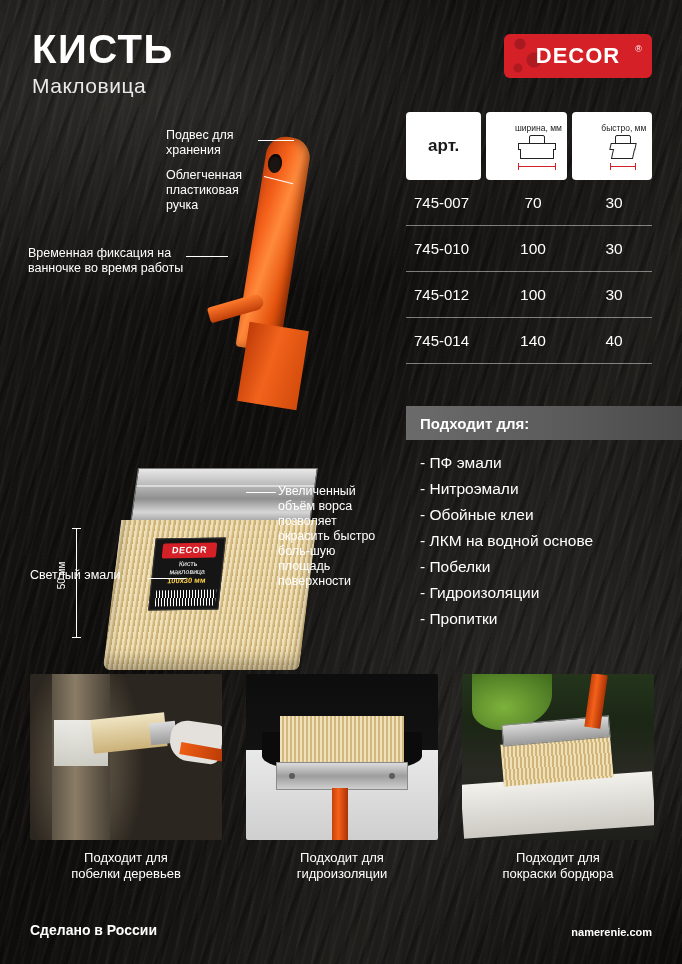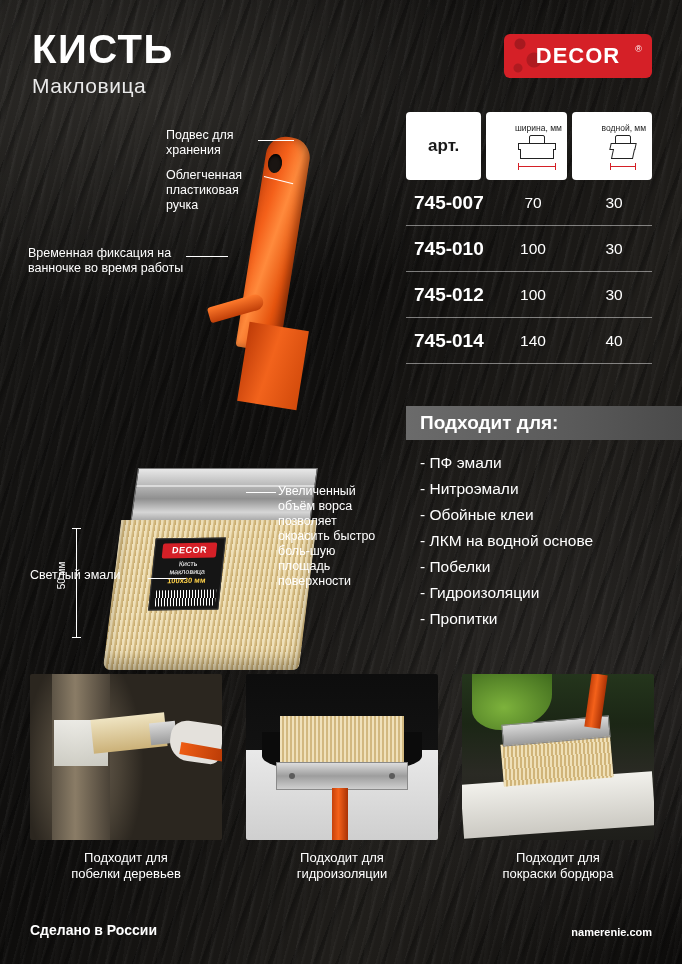--- a/index.html
+++ b/index.html
@@ -99,30 +99,30 @@
   .mini-brush .dimline::after { right: 0; }
   .mini-brush.thick .ferrule { left: 10px; width: 26px; transform: skewX(-12deg); }
   .mini-brush.thick .bristle { left: 12px; width: 22px; transform: skewX(-12deg); }
   .mini-brush.thick .dimline { left: 10px; width: 26px; }
 
   .spec-row {
     display: flex; gap: 5px; align-items: center;
     border-bottom: 1px solid rgba(255,255,255,0.45);
     height: 46px;
   }
-  .spec-row .c1 { width: 84px; color: #fff; font-size: 19px; padding-left: 8px; font-weight: bold; }
+  .spec-row .c1 { width: 84px; color: #fff; font-size: 15px; padding-left: 8px; }
   .spec-row .c2, .spec-row .c3 {
     width: 76px; color: #fff; font-size: 15.5px; text-align: center;
   }
 
   
   .suit-head {
     position: absolute; left: 406px; top: 406px; width: 276px; height: 34px;
     background: linear-gradient(90deg, #6b6b6b 0%, #5a5a5a 60%, #4a4a4a 100%);
-    color: #fff; font-size: 19px; font-weight: bold;
+    color: #fff; font-size: 15px; font-weight: bold;
     display: flex; align-items: center; padding-left: 14px;
   }
   .suit-list { position: absolute; left: 420px; top: 450px; }
   .suit-list li {
     list-style: none; color: #fff; font-size: 15.5px; line-height: 26px;
   }
 
   
   .brush-art { position: absolute; left: 30px; top: 120px; width: 360px; height: 480px; }
   .b-handle {
@@ -352,21 +352,21 @@
       <div class="cell c2">
         <div class="mini-label">ширина, мм</div>
         <div class="mini-brush">
           <div class="handle"></div>
             <div class="ferrule"></div>
             <div class="bristle"></div>
             <div class="dimline"></div>
         </div>
       </div>
       <div class="cell c3">
-        <div class="mini-label">водной, мм</div>
+        <div class="mini-label">быстро, мм</div>
         <div class="mini-brush thick">
           <div class="handle"></div>
             <div class="ferrule"></div>
             <div class="bristle"></div>
             <div class="dimline"></div>
         </div>
       </div>
     </div>
 
     <div class="spec-row">

